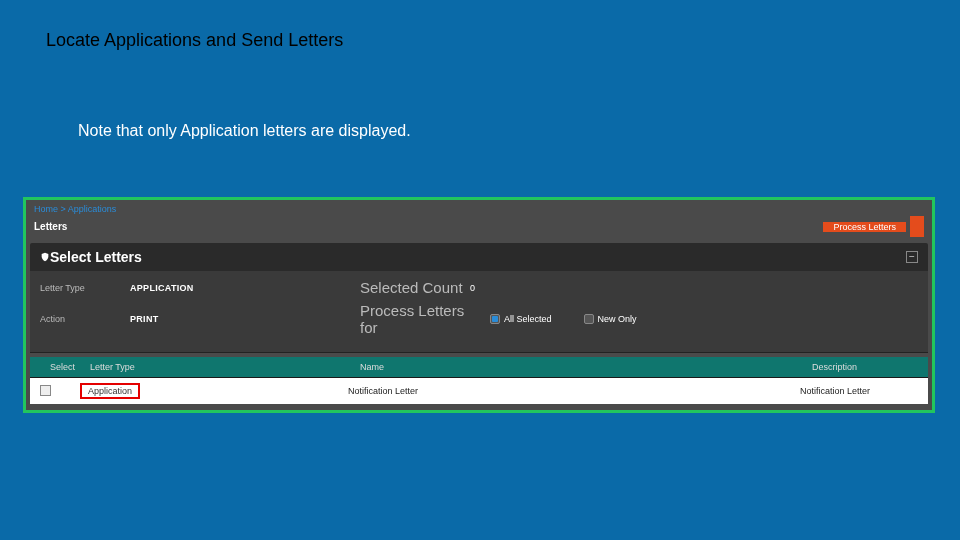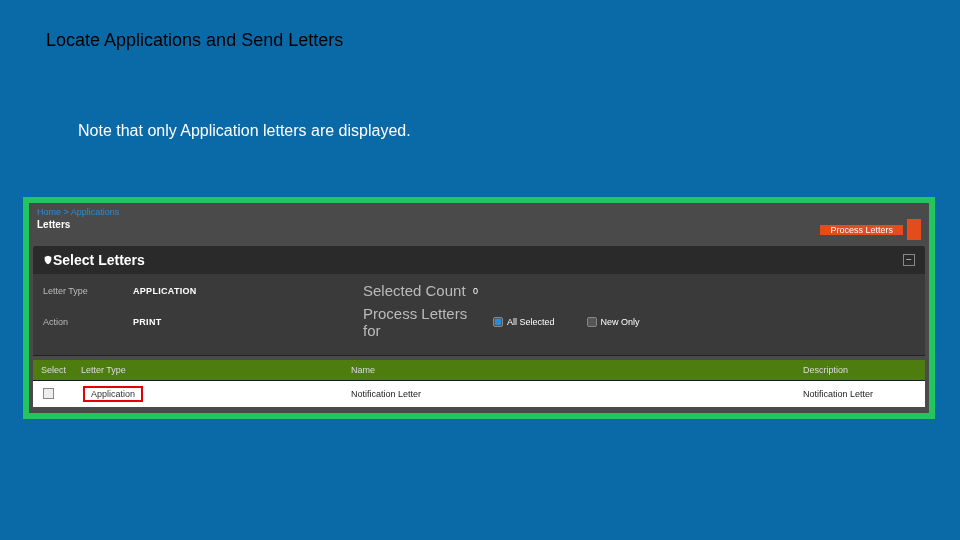--- a/index.html
+++ b/index.html
@@ -27,30 +27,31 @@
     font-size: 16px;
   }
   .app-panel {
     position: absolute;
     top: 197px;
     left: 23px;
     width: 912px;
     background: #4a4a4a;
     font-size: 9px;
     color: #ccc;
-    border: 6px solid #22c55e;
+    border: 3px solid #22c55e;
   }
   .crumbs {
     padding: 4px 8px 0 8px;
     color: #2a8cd8;
     font-size: 9px;
   }
   .header-row {
     display: flex;
     justify-content: space-between;
+    align-items: center;
     padding: 2px 8px 6px 8px;
   }
   .page-label {
     color: #fff;
     font-size: 10px;
     font-weight: 600;
   }
   .process-btn-wrap {
     display: flex;
     align-items: center;
@@ -128,24 +129,24 @@
     content: ""; display: block; width: 6px; height: 6px;
     background: #2a8cd8; margin: 1px; border-radius: 1px;
   }
   .opt { display: flex; align-items: center; gap: 4px; padding-left: 20px; }
   .table-wrap {
     margin: 4px 4px 6px 4px;
     background: #2a2a2a;
   }
   .thdr {
     display: flex;
-    background: #4d7c0f;
+    background: #0f766e;
     color: #ddd;
     font-size: 9px;
-    padding: 5px 8px;
+    padding: 5px 20px;
     border-bottom: 1px solid #1a1a1a;
   }
   .c-sel  { width: 40px; }
   .c-type { width: 270px; }
   .c-name { width: 452px; }
   .c-desc { flex: 1; }
   .trow {
     display: flex;
     background: #fff;
     color: #222;

